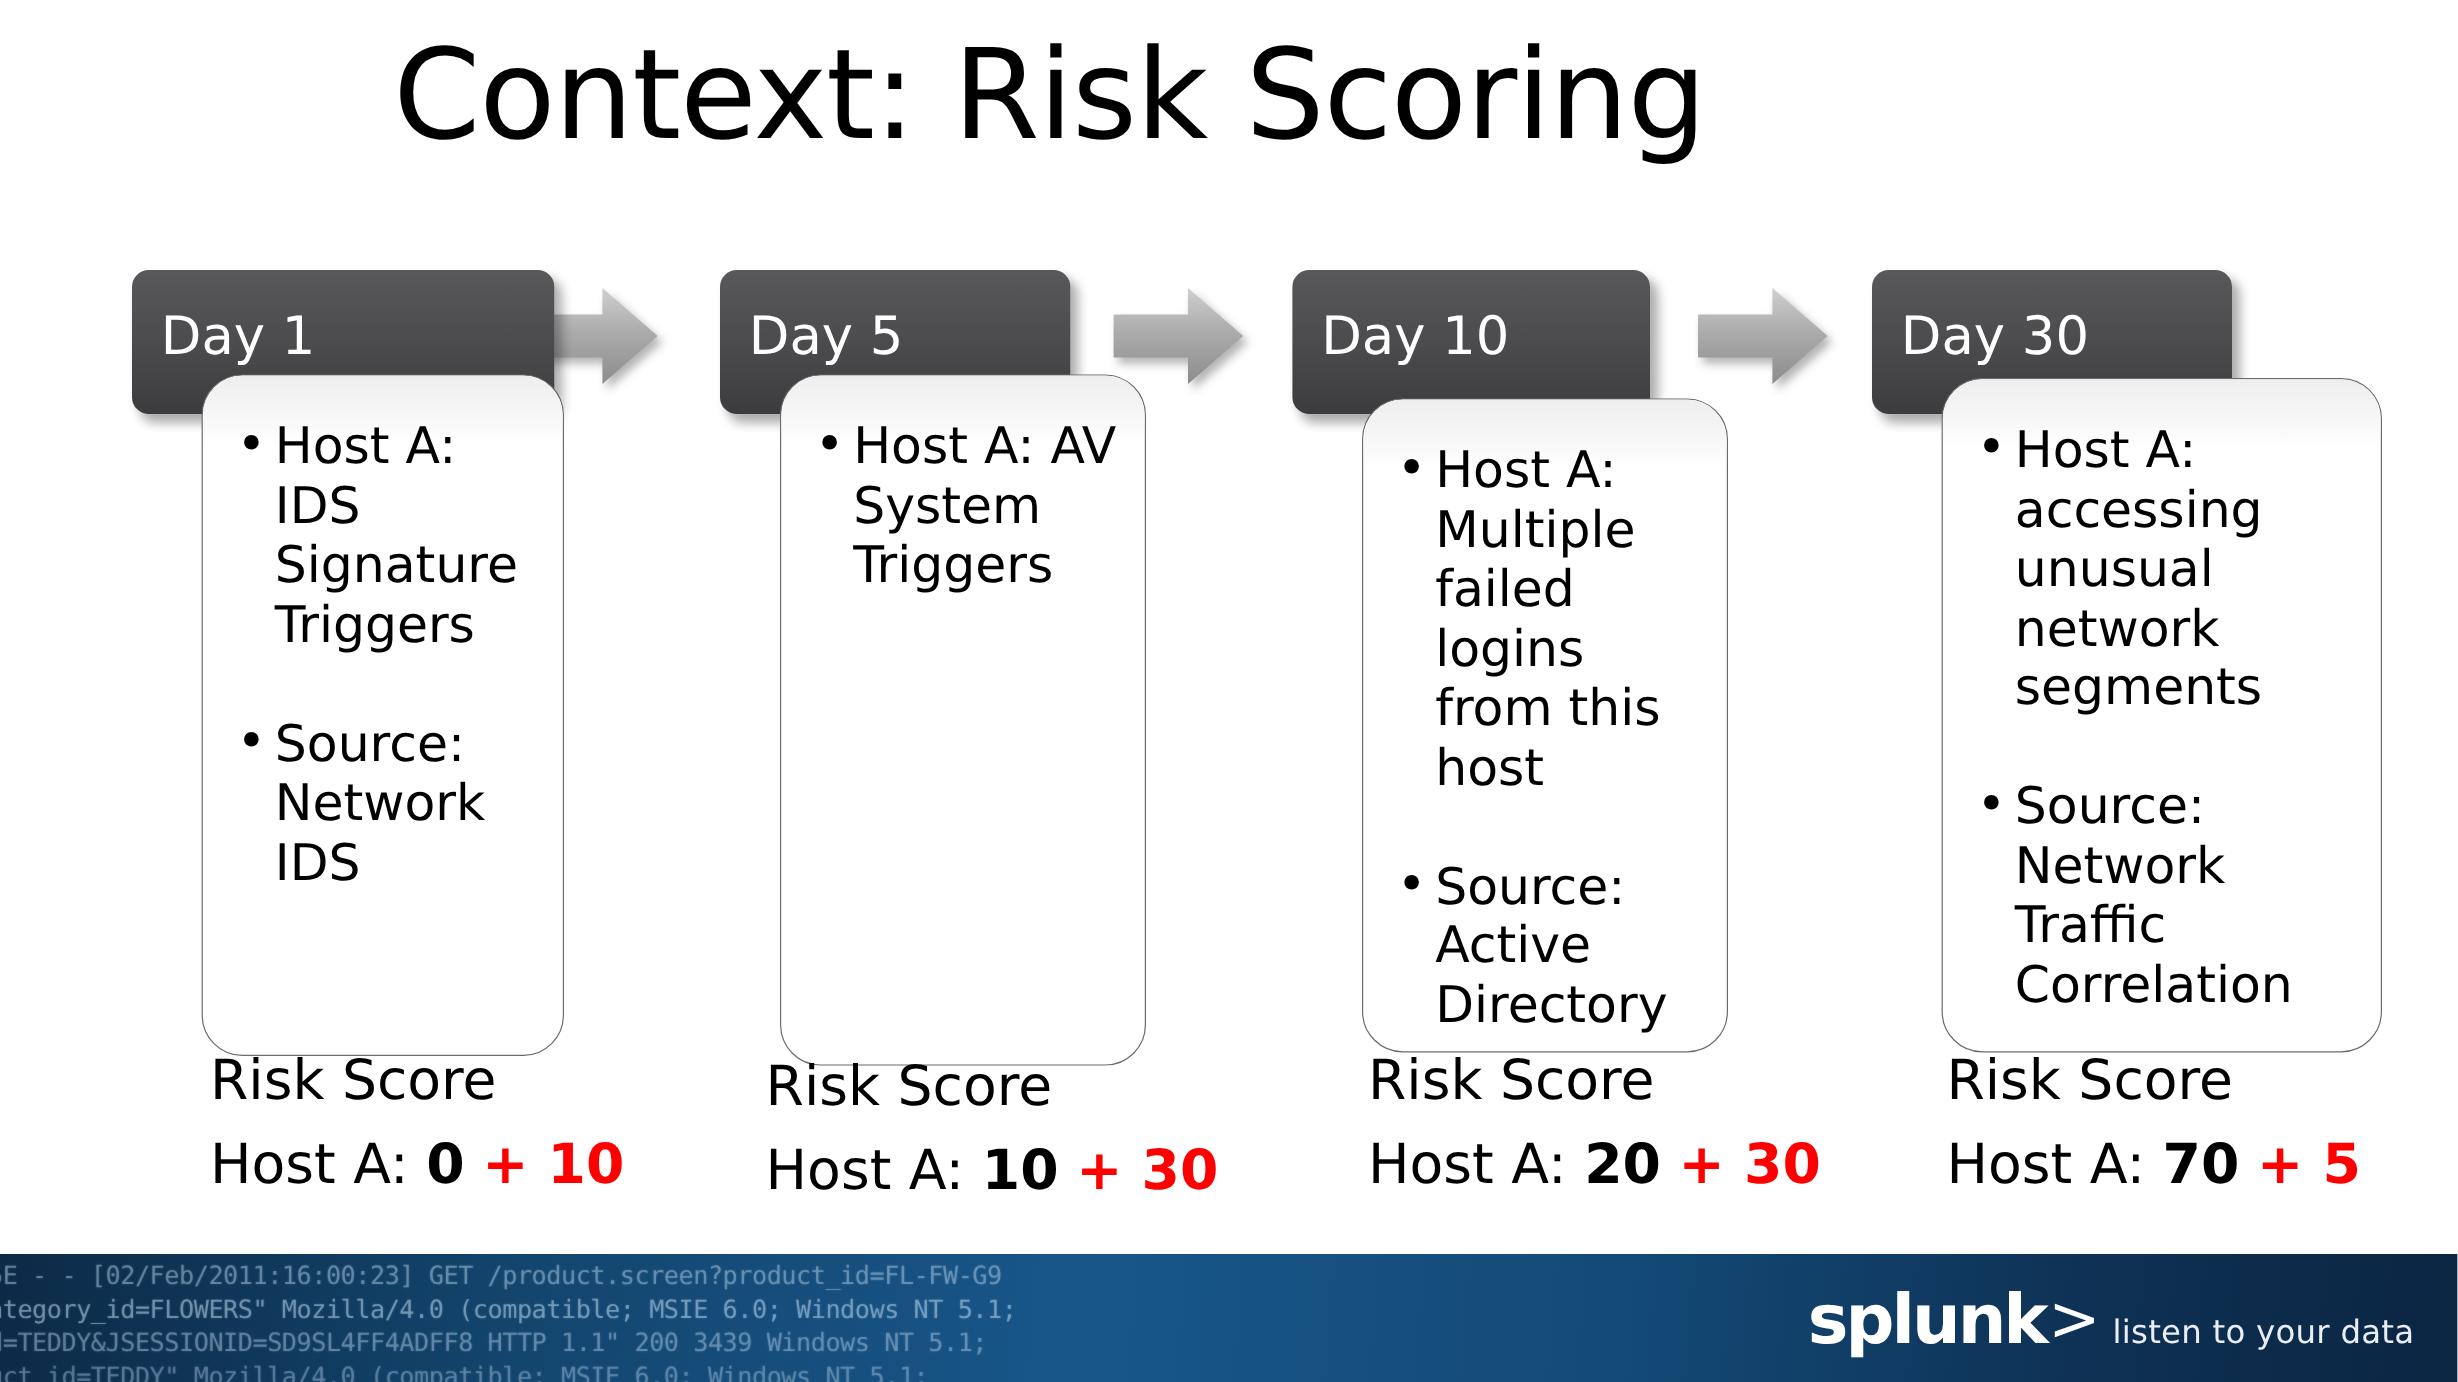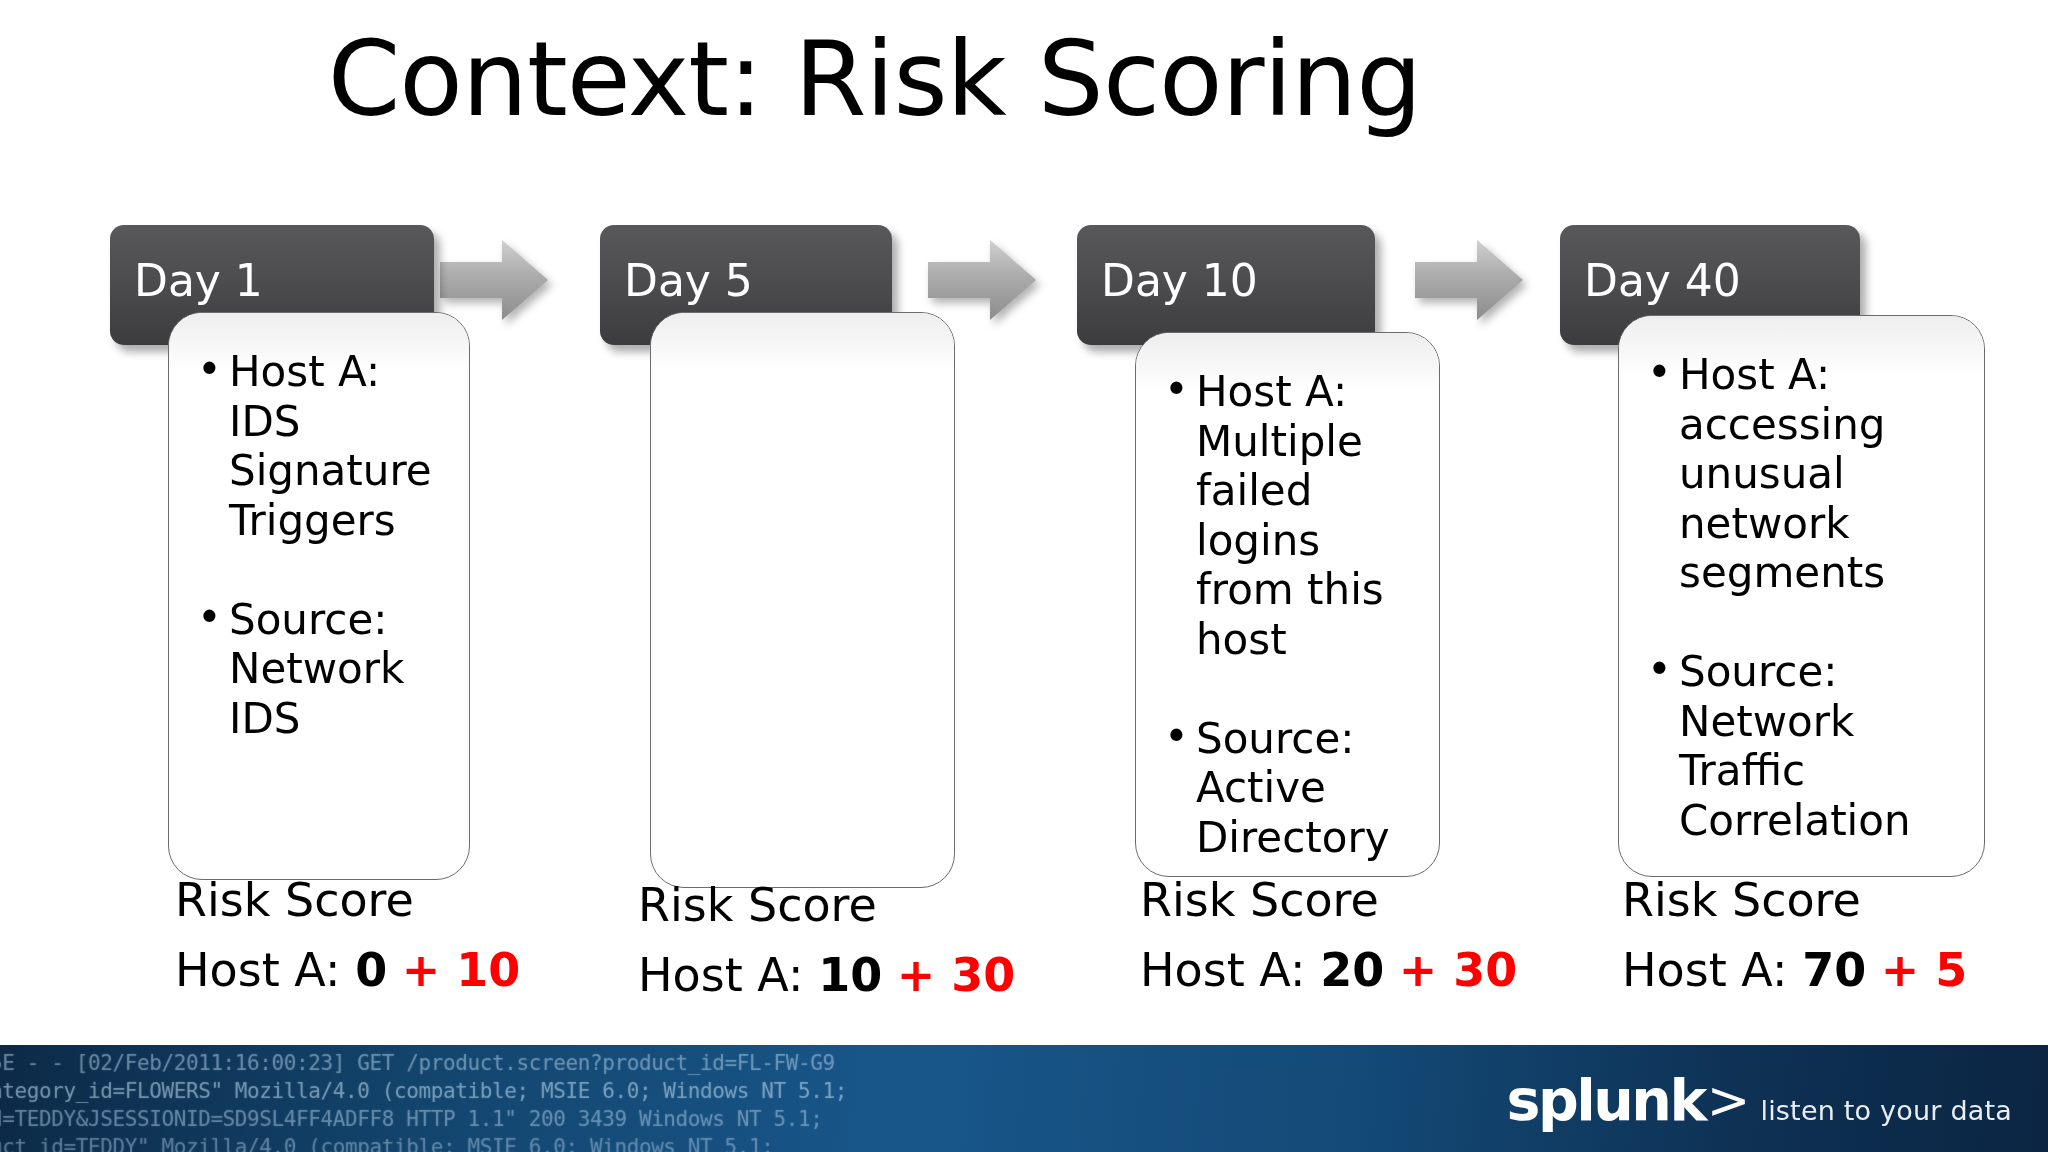--- a/index.html
+++ b/index.html
@@ -184,21 +184,21 @@
     line-height: 1;
   }
 </style>
 </head>
 <body>
 
 <div class="slide-title">Context: Risk Scoring</div>
 
 <div class="stage">
 
-  <div class="day-tab" style="left:110px; top:225px; width:324px;">
+  <div class="day-tab" style="left:110px; top:225px; width:352px;">
     <span>Day 1</span>
   </div>
 
   <div class="arrow" style="left:440px; top:240px;">
     <svg viewBox="0 0 108 80" preserveAspectRatio="none" aria-hidden="true">
       <defs>
         <linearGradient id="ag1" x1="0" y1="0" x2="0" y2="1">
           <stop offset="0%" stop-color="#cfcfcf"></stop>
           <stop offset="45%" stop-color="#acacac"></stop>
           <stop offset="100%" stop-color="#8c8c8c"></stop>
@@ -232,20 +232,21 @@
           <stop offset="45%" stop-color="#acacac"></stop>
           <stop offset="100%" stop-color="#8c8c8c"></stop>
         </linearGradient>
       </defs>
       <polygon points="0,22 62,22 62,0 108,40 62,80 62,58 0,58" fill="url(#ag2)" style="filter: drop-shadow(4px 5px 4px rgba(0,0,0,0.30));"></polygon>
     </svg>
   </div>
 
   <div class="content-card" style="left:650px; top:312px; width:305px; height:576px;">
     <ul class="bullets">
+      <li class="spacer-after">Host A: AV System Triggers</li>
     </ul>
   </div>
 
   <div class="score-block" style="left:638px; top:877px;">
     <span class="score-label">Risk Score</span>
     <span class="score-line"><span>Host A: </span><span class="score-base">10</span>&nbsp;<span class="score-delta">+ 30</span></span>
   </div>
 
   <div class="day-tab" style="left:1077px; top:225px; width:298px;">
     <span>Day 10</span>
@@ -270,21 +271,21 @@
       <li>Source: Active Directory</li>
     </ul>
   </div>
 
   <div class="score-block" style="left:1140px; top:872px;">
     <span class="score-label">Risk Score</span>
     <span class="score-line"><span>Host A: </span><span class="score-base">20</span>&nbsp;<span class="score-delta">+ 30</span></span>
   </div>
 
   <div class="day-tab" style="left:1560px; top:225px; width:300px;">
-    <span>Day 40</span>
+    <span>Day 30</span>
   </div>
 
   <div class="content-card" style="left:1618px; top:315px; width:367px; height:562px;">
     <ul class="bullets">
       <li class="spacer-after">Host A: accessing unusual network segments</li>
       <li>Source: Network Traffic Correlation</li>
     </ul>
   </div>
 
   <div class="score-block" style="left:1622px; top:872px;">

